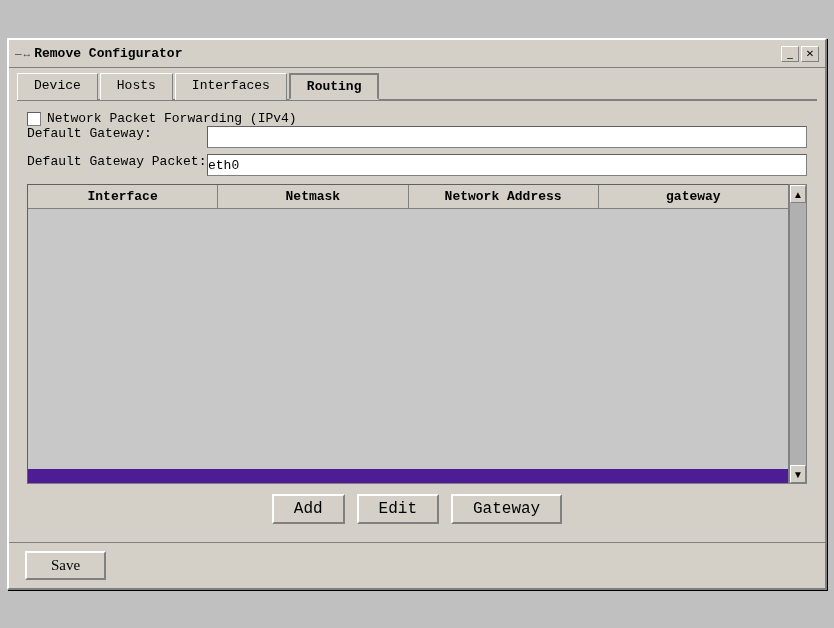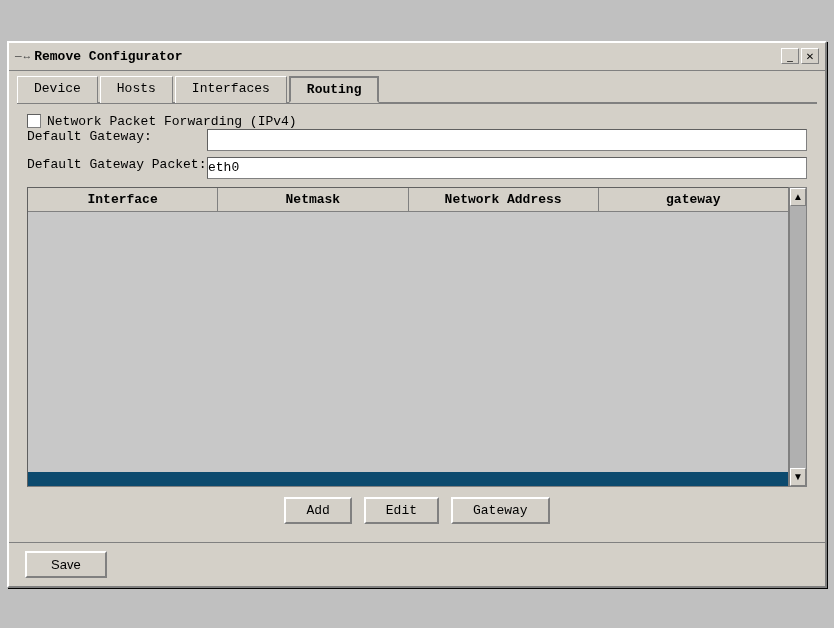--- a/index.html
+++ b/index.html
@@ -155,21 +155,21 @@
     .table-container {
       display: flex;
       margin-top: 8px;
     }
 
     .routing-table {
       flex: 1;
       border: 1px solid #808080;
       border-top-color: #606060;
       border-left-color: #606060;
-      background: #0c4a6e;
+      background: #4c1d95;
       height: 300px;
       overflow: hidden;
     }
 
     .table-header {
       display: flex;
       background: #d4d0c8;
       border-bottom: 1px solid #808080;
     }
 
@@ -226,42 +226,42 @@
       gap: 12px;
       margin-top: 10px;
     }
 
     .btn {
       padding: 4px 20px;
       background: #d4d0c8;
       border: 2px solid #fff;
       border-right-color: #808080;
       border-bottom-color: #808080;
-      font-size: 13px;
+      font-size: 16px;
       font-family: 'Courier New', Courier, monospace;
       cursor: pointer;
       min-width: 60px;
     }
 
     .bottom-bar {
       display: flex;
       justify-content: space-between;
       padding: 8px 16px;
       border-top: 1px solid #808080;
       background: #d4d0c8;
     }
 
     .bottom-btn {
       padding: 4px 24px;
       background: #d4d0c8;
       border: 2px solid #fff;
       border-right-color: #808080;
       border-bottom-color: #808080;
-      font-size: 13px;
-      font-family: Liberation Sans, sans-serif;
+      font-size: 15px;
+      font-family: Liberation Serif, serif;
       cursor: pointer;
     }
   </style>
 </head>
 <body>
 
 <div class="window">
 
   <div class="title-bar">
     <div class="title-bar-left">

